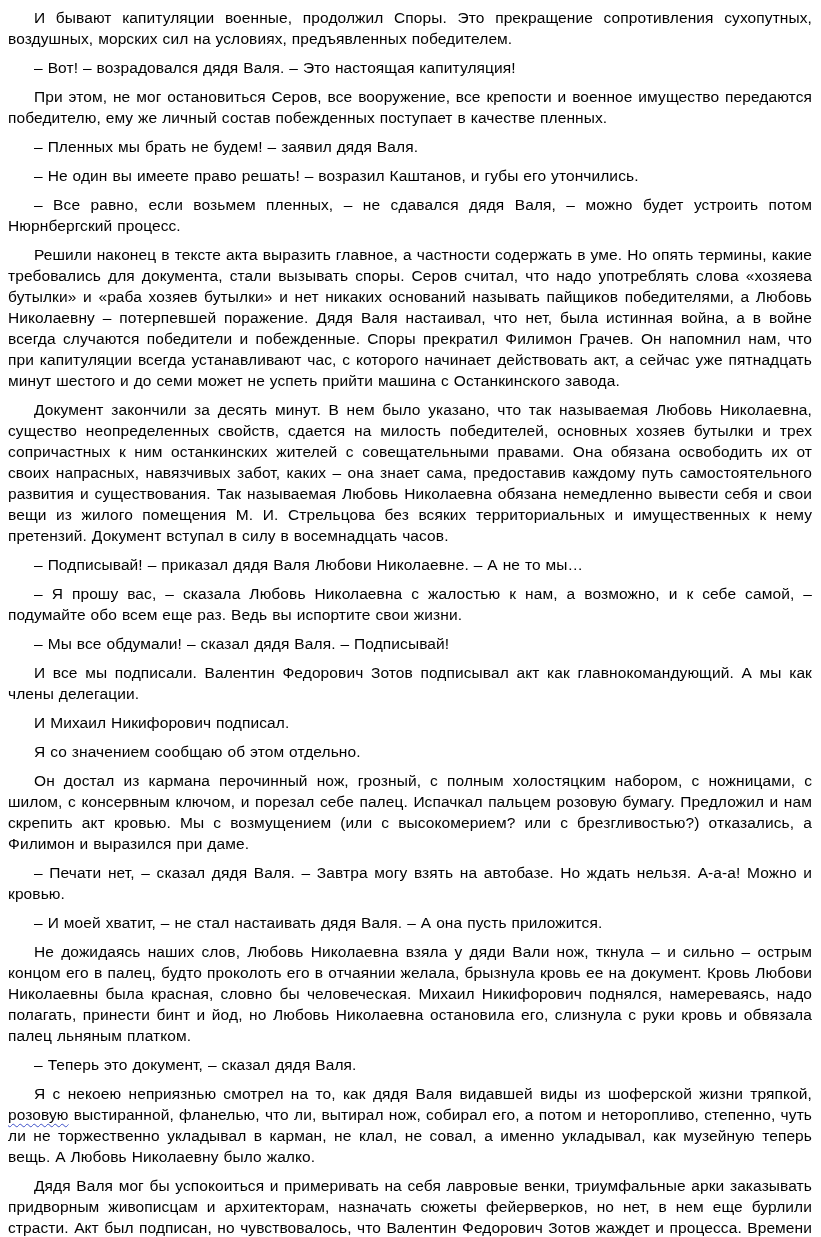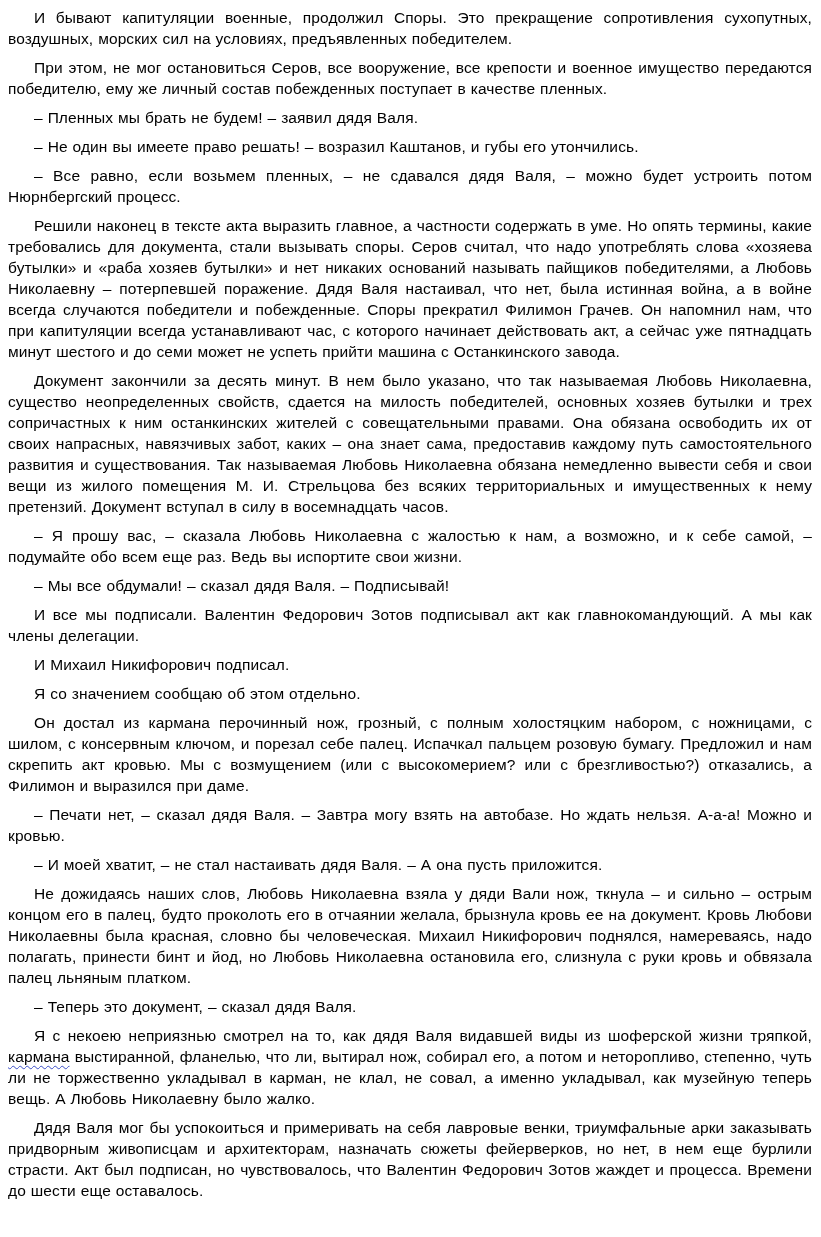--- a/index.html
+++ b/index.html
@@ -37,34 +37,36 @@
     text-decoration-color: #3c50c8;
     text-decoration-thickness: 1px;
     text-underline-offset: 3px;
   }
 </style>
 </head>
 <body>
 
 <main class="page">
   <p>И бывают капитуляции военные, продолжил Споры. Это прекращение сопротивления сухопутных, воздушных, морских сил на условиях, предъявленных победителем.</p>
+  <p>– Вот! – возрадовался дядя Валя. – Это настоящая капитуляция!</p>
   <p>При этом, не мог остановиться Серов, все вооружение, все крепости и военное имущество передаются победителю, ему же личный состав побежденных поступает в качестве пленных.</p>
   <p>– Пленных мы брать не будем! – заявил дядя Валя.</p>
   <p>– Не один вы имеете право решать! – возразил Каштанов, и губы его утончились.</p>
   <p>– Все равно, если возьмем пленных, – не сдавался дядя Валя, – можно будет устроить потом Нюрнбергский процесс.</p>
   <p>Решили наконец в тексте акта выразить главное, а частности содержать в уме. Но опять термины, какие требовались для документа, стали вызывать споры. Серов считал, что надо употреблять слова «хозяева бутылки» и «раба хозяев бутылки» и нет никаких оснований называть пайщиков победителями, а Любовь Николаевну – потерпевшей поражение. Дядя Валя настаивал, что нет, была истинная война, а в войне всегда случаются победители и побежденные. Споры прекратил Филимон Грачев. Он напомнил нам, что при капитуляции всегда устанавливают час, с которого начинает действовать акт, а сейчас уже пятнадцать минут шестого и до семи может не успеть прийти машина с Останкинского завода.</p>
   <p>Документ закончили за десять минут. В нем было указано, что так называемая Любовь Николаевна, существо неопределенных свойств, сдается на милость победителей, основных хозяев бутылки и трех сопричастных к ним останкинских жителей с совещательными правами. Она обязана освободить их от своих напрасных, навязчивых забот, каких – она знает сама, предоставив каждому путь самостоятельного развития и существования. Так называемая Любовь Николаевна обязана немедленно вывести себя и свои вещи из жилого помещения М. И. Стрельцова без всяких территориальных и имущественных к нему претензий. Документ вступал в силу в восемнадцать часов.</p>
+  <p>– Подписывай! – приказал дядя Валя Любови Николаевне. – А не то мы…</p>
   <p>– Я прошу вас, – сказала Любовь Николаевна с жалостью к нам, а возможно, и к себе самой, – подумайте обо всем еще раз. Ведь вы испортите свои жизни.</p>
   <p>– Мы все обдумали! – сказал дядя Валя. – Подписывай!</p>
   <p>И все мы подписали. Валентин Федорович Зотов подписывал акт как главнокомандующий. А мы как члены делегации.</p>
   <p>И Михаил Никифорович подписал.</p>
   <p>Я со значением сообщаю об этом отдельно.</p>
   <p>Он достал из кармана перочинный нож, грозный, с полным холостяцким набором, с ножницами, с шилом, с консервным ключом, и порезал себе палец. Испачкал пальцем розовую бумагу. Предложил и нам скрепить акт кровью. Мы с возмущением (или с высокомерием? или с брезгливостью?) отказались, а Филимон и выразился при даме.</p>
   <p>– Печати нет, – сказал дядя Валя. – Завтра могу взять на автобазе. Но ждать нельзя. А-а-а! Можно и кровью.</p>
   <p>– И моей хватит, – не стал настаивать дядя Валя. – А она пусть приложится.</p>
   <p>Не дожидаясь наших слов, Любовь Николаевна взяла у дяди Вали нож, ткнула – и сильно – острым концом его в палец, будто проколоть его в отчаянии желала, брызнула кровь ее на документ. Кровь Любови Николаевны была красная, словно бы человеческая. Михаил Никифорович поднялся, намереваясь, надо полагать, принести бинт и йод, но Любовь Николаевна остановила его, слизнула с руки кровь и обвязала палец льняным платком.</p>
   <p>– Теперь это документ, – сказал дядя Валя.</p>
   <p>
-    <span>Я с некоею неприязнью смотрел на то, как дядя Валя видавшей виды из шоферской жизни тряпкой, </span><span class="squiggle">кармана</span><span> выстиранной, фланелью, что ли, вытирал нож, собирал его, а потом и неторопливо, степенно, чуть ли не торжественно укладывал в карман, не клал, не совал, а именно укладывал, как музейную теперь вещь. А Любовь Николаевну было жалко.</span>
+    <span>Я с некоею неприязнью смотрел на то, как дядя Валя видавшей виды из шоферской жизни тряпкой, </span><span class="squiggle">розовую</span><span> выстиранной, фланелью, что ли, вытирал нож, собирал его, а потом и неторопливо, степенно, чуть ли не торжественно укладывал в карман, не клал, не совал, а именно укладывал, как музейную теперь вещь. А Любовь Николаевну было жалко.</span>
   </p>
   <p>Дядя Валя мог бы успокоиться и примеривать на себя лавровые венки, триумфальные арки заказывать придворным живописцам и архитекторам, назначать сюжеты фейерверков, но нет, в нем еще бурлили страсти. Акт был подписан, но чувствовалось, что Валентин Федорович Зотов жаждет и процесса. Времени до шести еще оставалось.</p>
 
 </main>
 
 </body></html>

